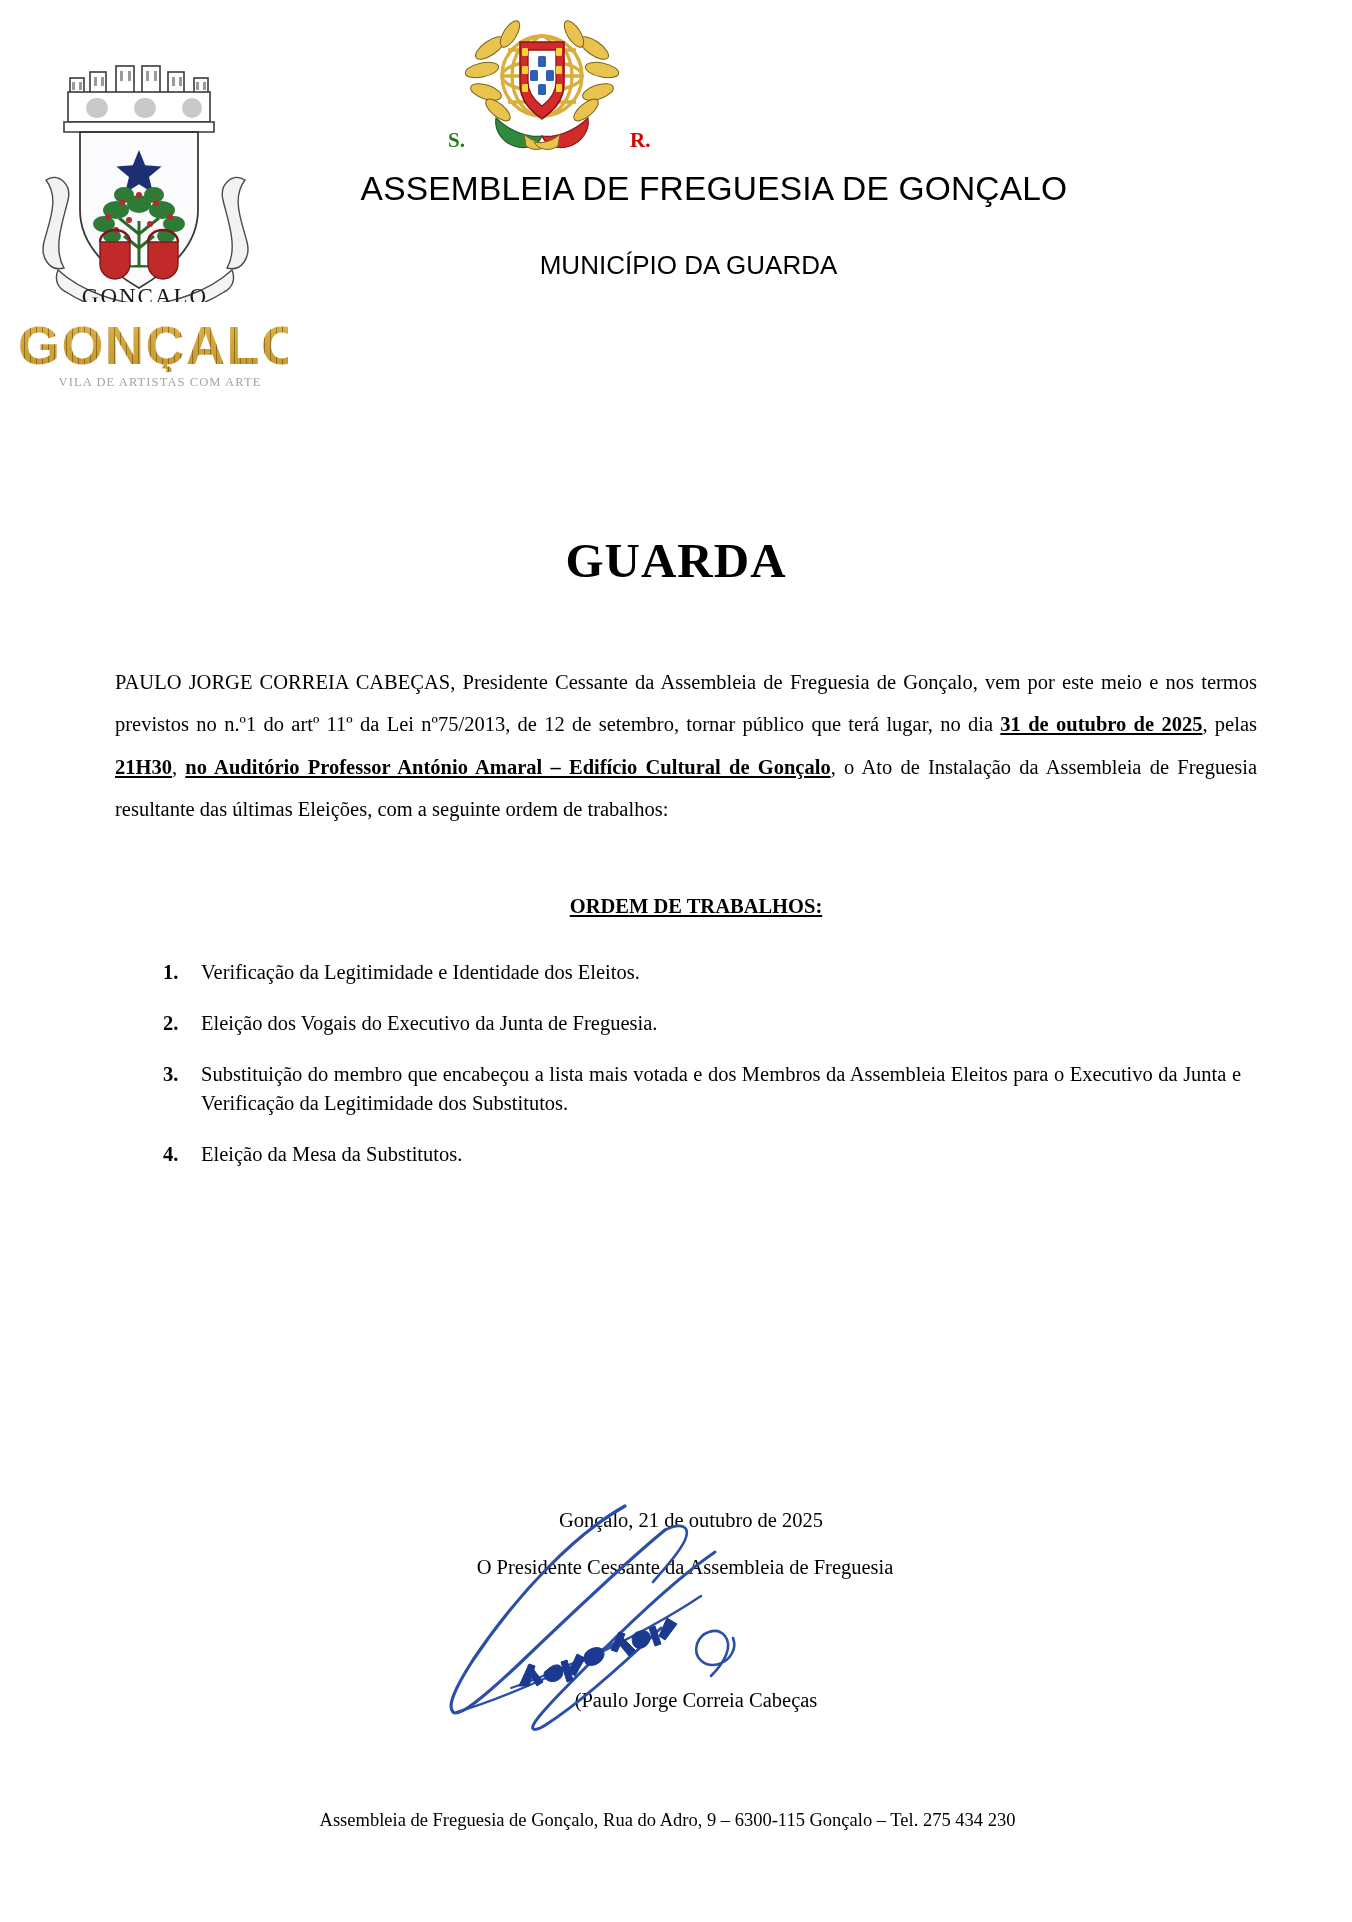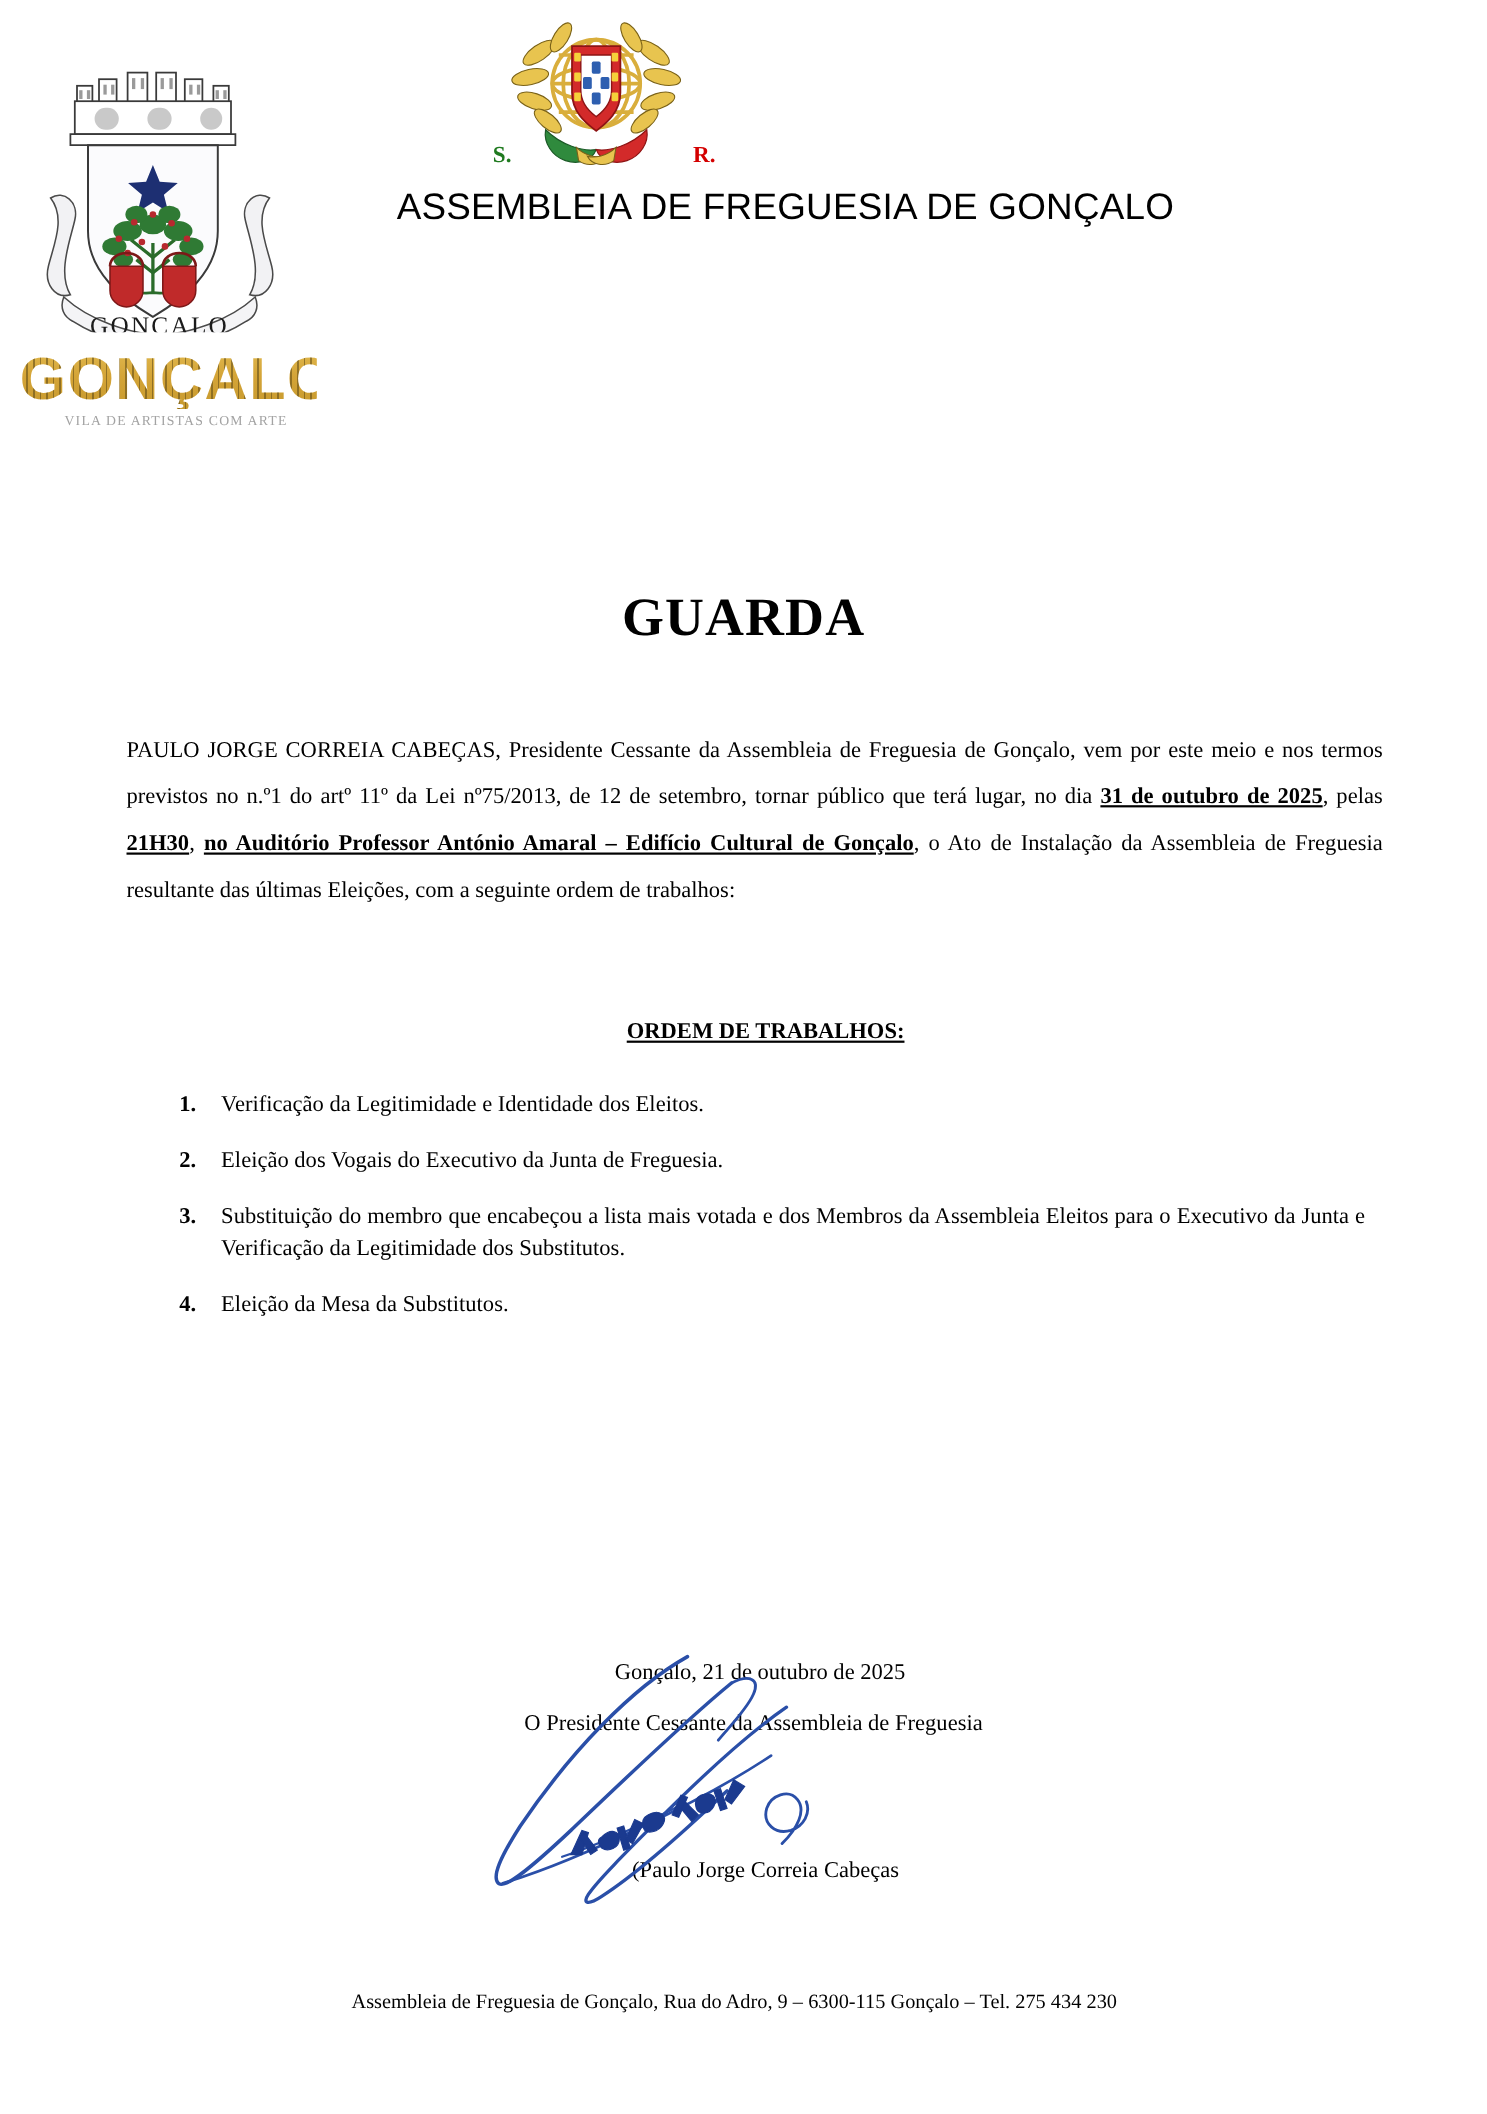--- a/index.html
+++ b/index.html
@@ -131,21 +131,21 @@
     text-align: justify;
     text-justify: inter-word;
   }
   .lead b { font-weight: bold; text-decoration: underline; }
 
   .agenda-heading {
     text-align: center;
     font-size: 20.5px;
     font-weight: bold;
     text-decoration: underline;
-    margin-top: 96px;
+    margin-top: 64px;
     padding-left: 20px;
   }
 
   ol.agenda {
     margin: 40px 16px 0 0;
     padding-left: 48px;
     font-size: 20.5px;
     line-height: 1.42;
     list-style: none;
     counter-reset: agenda;
@@ -332,20 +332,21 @@
       <path d="M126 100 c-14 14 -34 20 -46 18 c4 10 16 14 28 10 c12 -4 20 -16 18 -28 z" fill="#d32a2a" stroke="#8d1414" stroke-width="1.1"></path>
       <path d="M62 116 c8 8 20 10 26 8 c-4 8 -16 10 -24 4 z" fill="#e8c44f" stroke="#7a6218" stroke-width="1"></path>
       <path d="M98 116 c-8 8 -20 10 -26 8 c4 8 16 10 24 4 z" fill="#e8c44f" stroke="#7a6218" stroke-width="1"></path>
     </svg>
   </div>
 
   <span class="sr-letter sr-s">S.</span>
   <span class="sr-letter sr-r">R.</span>
 
   <div class="org-title">ASSEMBLEIA DE FREGUESIA DE GONÇALO</div>
+  <div class="org-sub">MUNICÍPIO DA GUARDA</div>
 
   <div class="brand-logo">
     <div class="brand-word">GONÇALO</div>
     <div class="brand-tag">VILA DE ARTISTAS COM ARTE</div>
   </div>
 </div>
 
 <h1 class="doc-title">GUARDA</h1>
 
 <div class="content">

